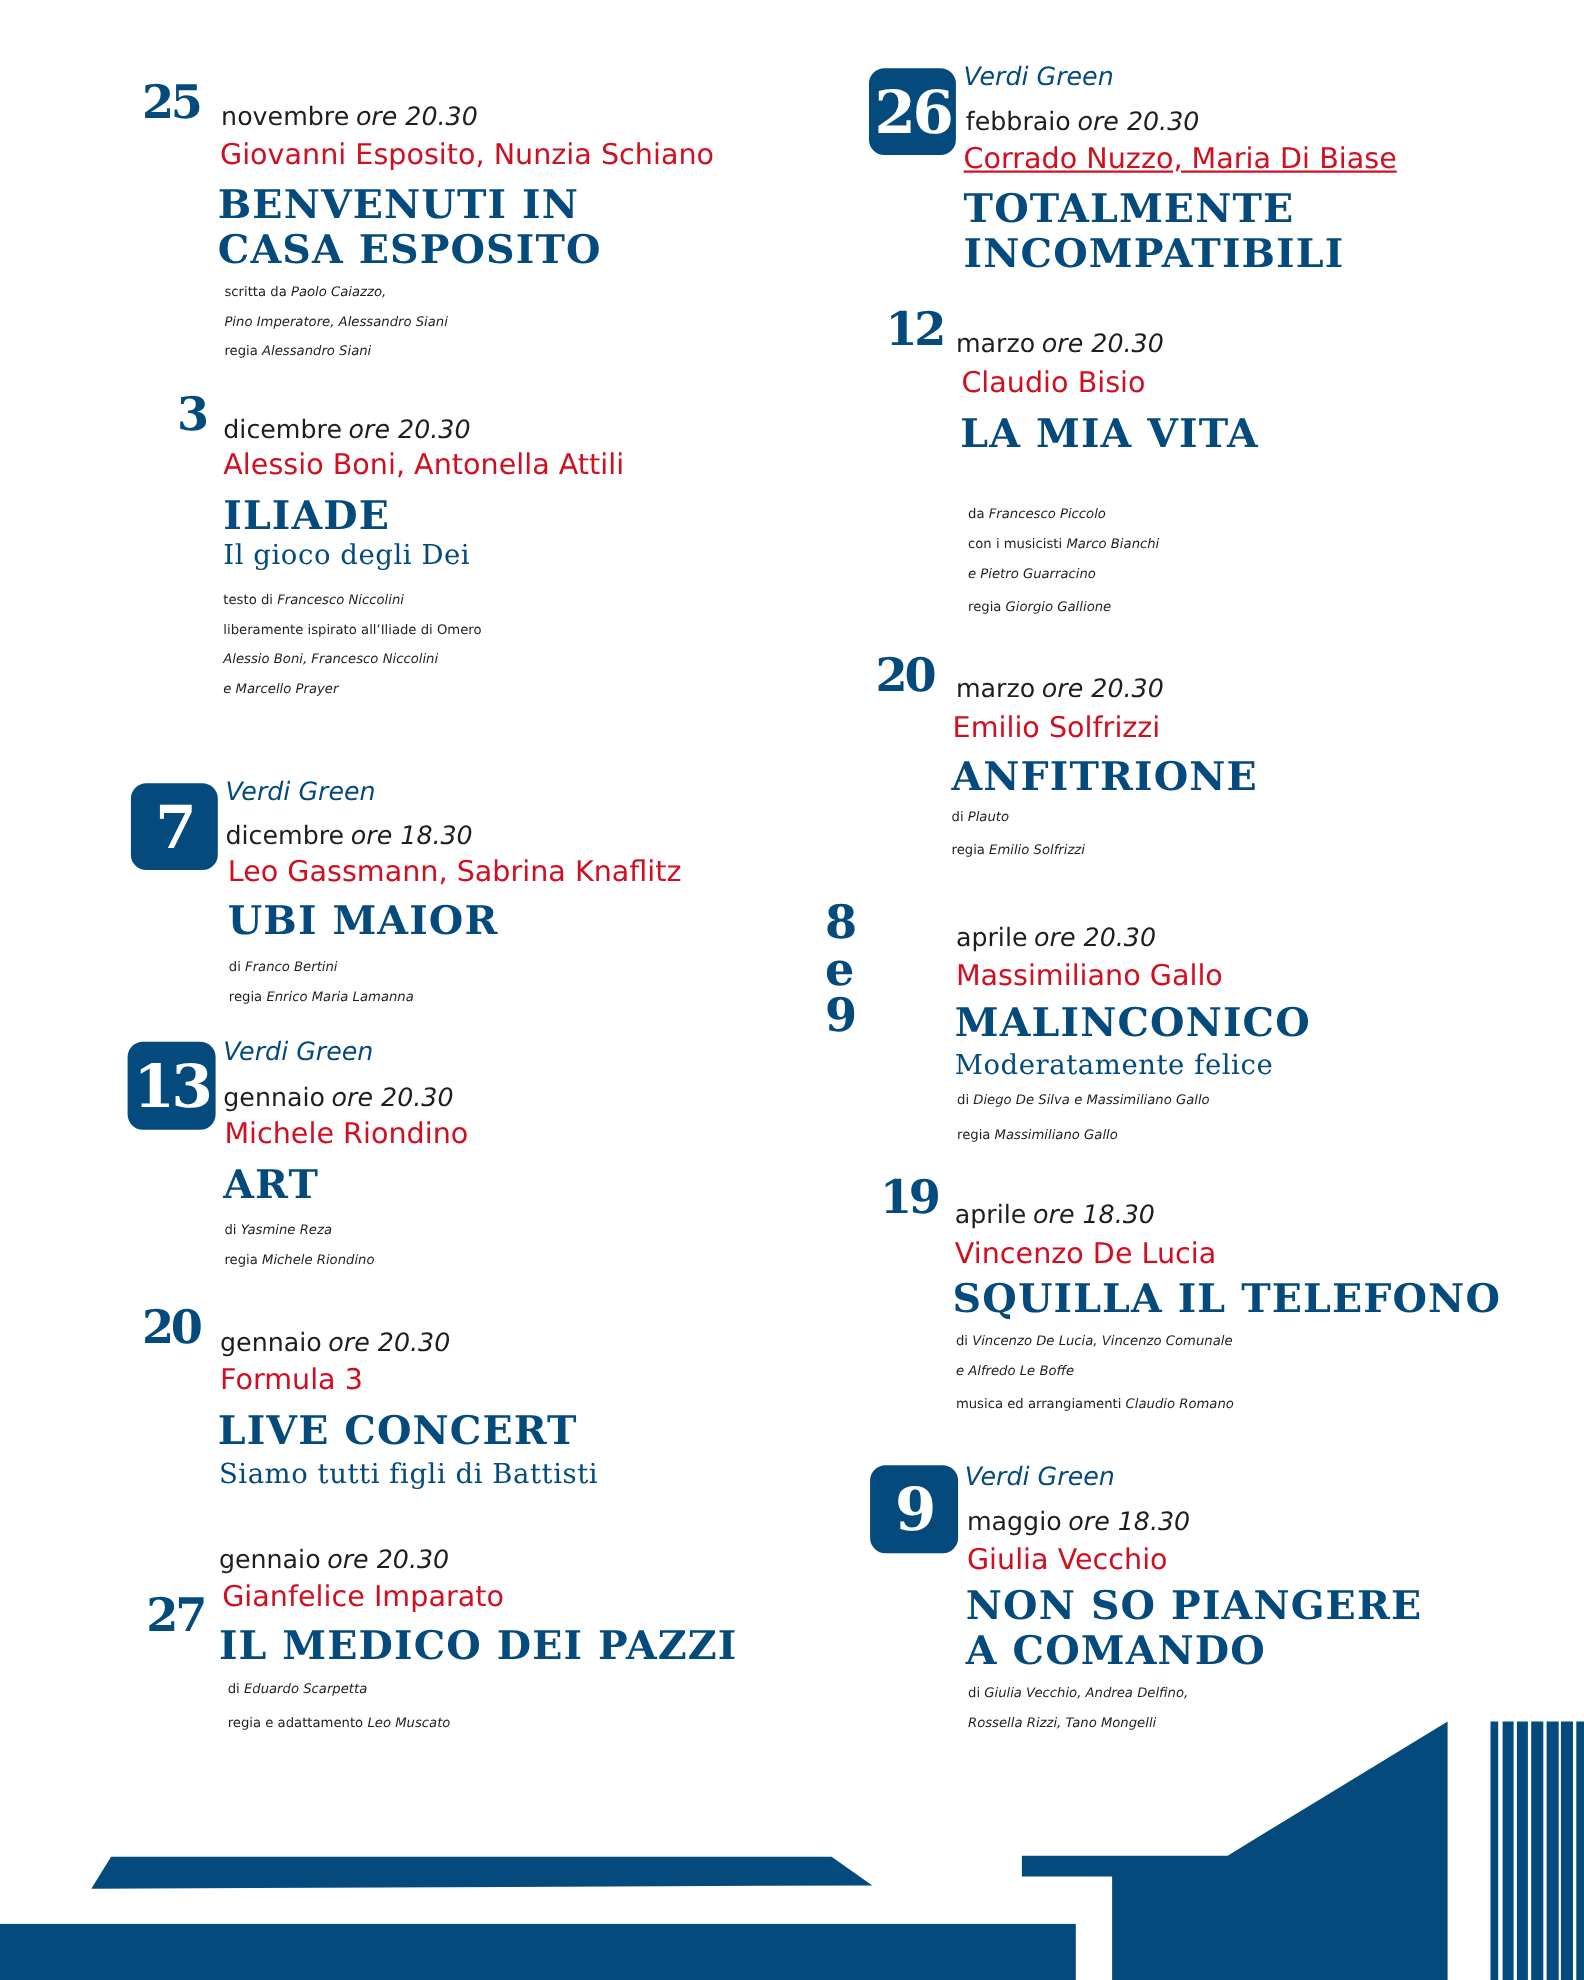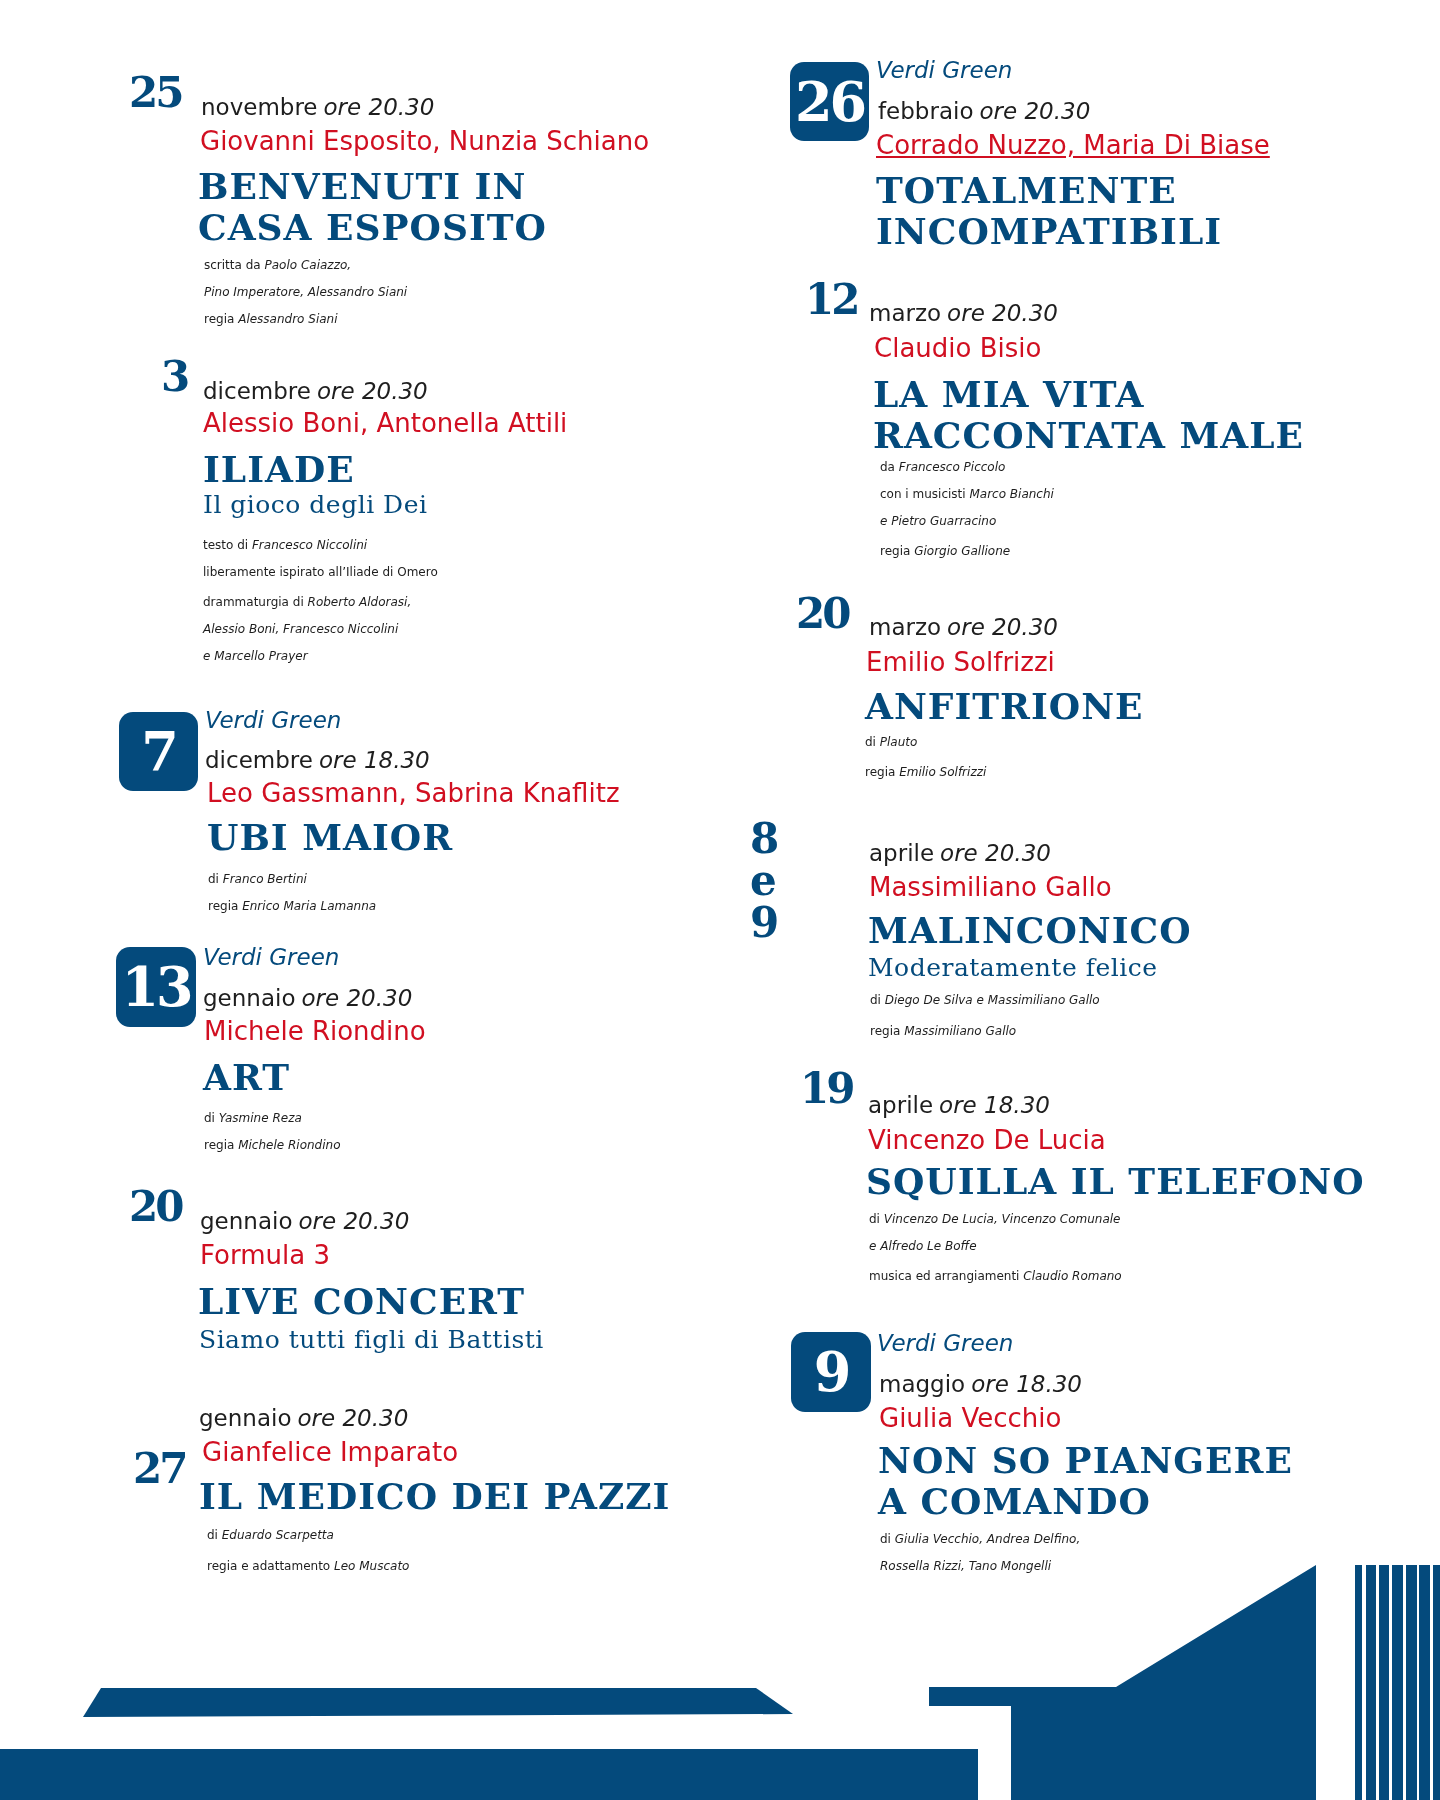--- a/index.html
+++ b/index.html
@@ -44,21 +44,20 @@
   <div class="daynum" style="left:161px;top:356px;">3</div>
   <div class="when" style="left:203px;top:378px;"><span>dicembre</span><span class="hour">ore 20.30</span></div>
   <div class="cast" style="left:203px;top:408px;">Alessio Boni, Antonella Attili</div>
   <div class="title" style="left:203px;top:449px;">
       <div>ILIADE</div>
     </div>
   <div class="subtitle" style="left:203px;top:490px;">Il gioco degli Dei</div>
   <div class="credits" style="left:203px;top:532px;">
     <div><span>testo di </span><i>Francesco Niccolini</i></div>
     <div><span>liberamente ispirato all’Iliade di Omero</span></div>
-    <div style="margin-top:3px;"><span>drammaturgia di </span><i>Roberto Aldorasi,</i></div>
     <div><i>Alessio Boni, Francesco Niccolini</i></div>
     <div><i>e Marcello Prayer</i></div>
   </div>
 </div>
 
 <div class="entry">
   <div class="daybox" style="left:119px;top:712px;width:79px;height:79px;">7</div>
   <div class="tag" style="left:205px;top:707px;">Verdi Green</div>
   <div class="when" style="left:205px;top:747px;"><span>dicembre</span><span class="hour">ore 18.30</span></div>
   <div class="cast" style="left:207px;top:778px;">Leo Gassmann, Sabrina Knaflitz</div>
@@ -118,21 +117,20 @@
       <div>INCOMPATIBILI</div>
     </div>
 </div>
 
 <div class="entry">
   <div class="daynum" style="left:805px;top:279px;">12</div>
   <div class="when" style="left:869px;top:300px;"><span>marzo</span><span class="hour">ore 20.30</span></div>
   <div class="cast" style="left:874px;top:333px;">Claudio Bisio</div>
   <div class="title" style="left:873px;top:374px;">
       <div>LA MIA VITA</div>
-      <div>RACCONTATA MALE</div>
     </div>
   <div class="credits" style="left:880px;top:454px;">
     <div><span>da </span><i>Francesco Piccolo</i></div>
     <div><span>con i musicisti </span><i>Marco Bianchi</i></div>
     <div><i>e Pietro Guarracino</i></div>
     <div style="margin-top:3px;"><span>regia </span><i>Giorgio Gallione</i></div>
   </div>
 </div>
 
 <div class="entry">

